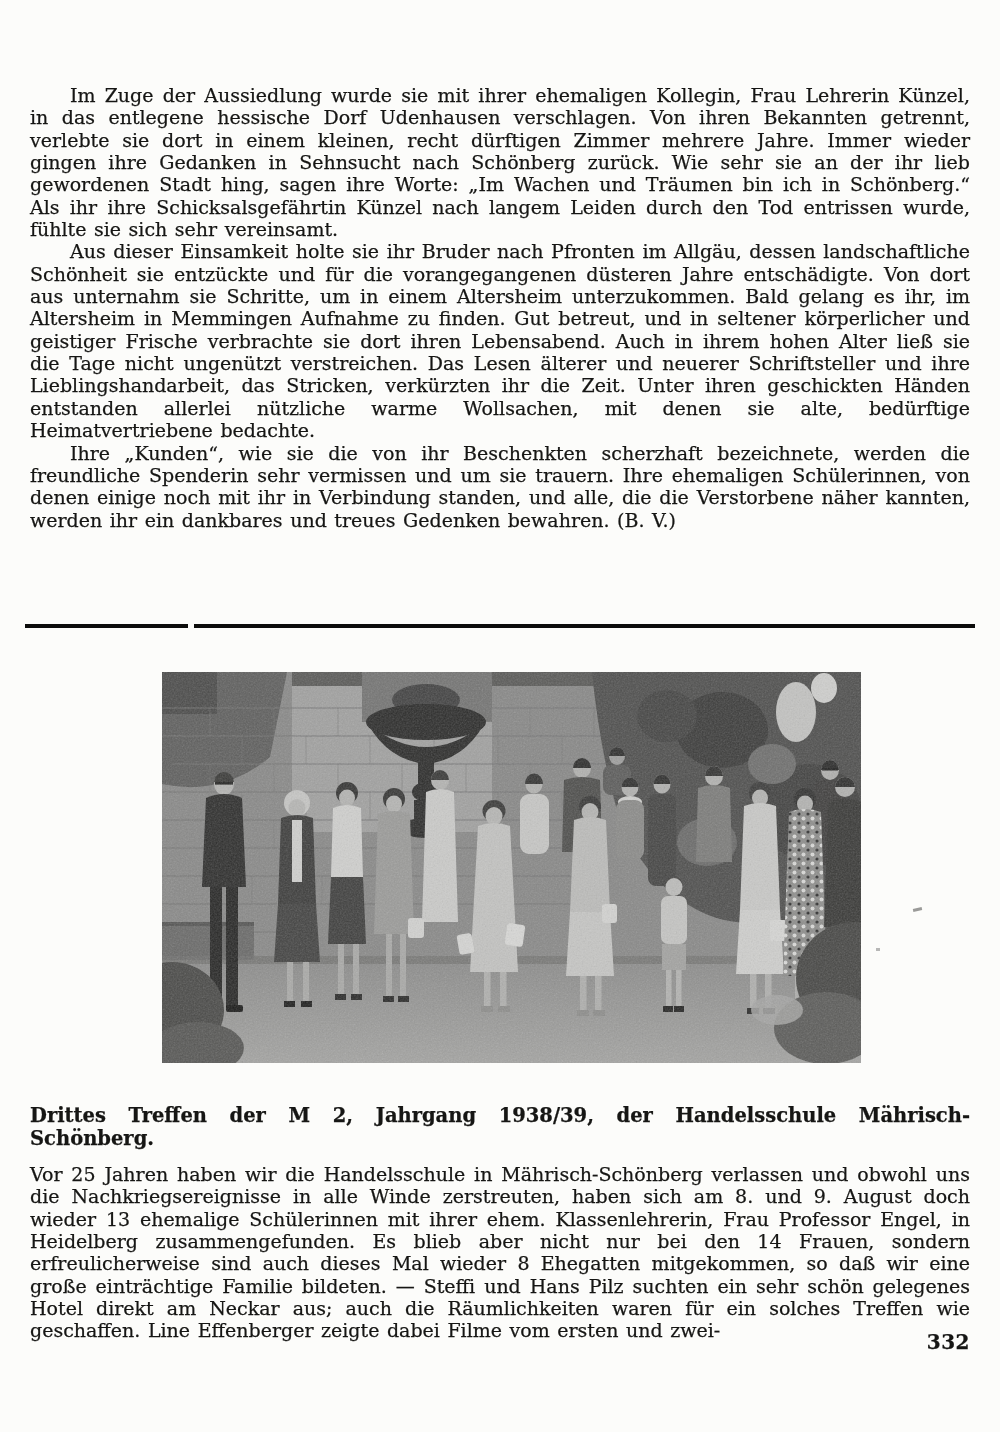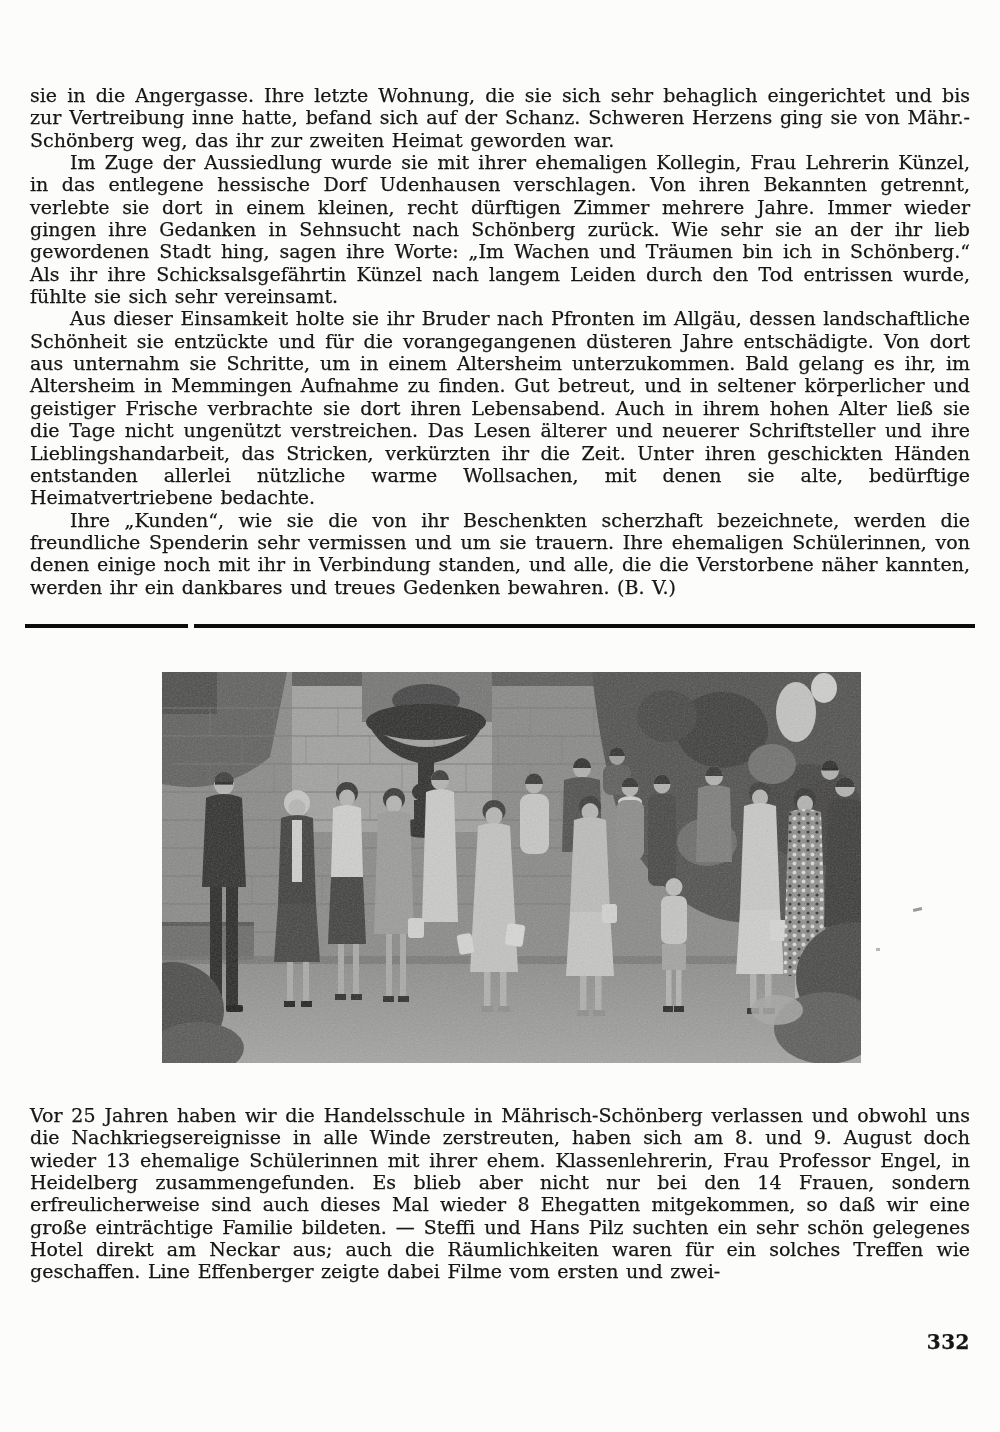--- a/index.html
+++ b/index.html
@@ -48,21 +48,20 @@
   .speck{position:absolute;background:#9a9a98;}
   .speck.s1{top:908px;left:913px;width:9px;height:3px;transform:rotate(-12deg);}
   .speck.s2{top:948px;left:876px;width:4px;height:3px;opacity:.7;}
 </style>
 </head>
 <body>
 
 <div class="page">
 
   <section class="top-block">
-    <p class="para">sie in die Angergasse. Ihre letzte Wohnung, die sie sich sehr behaglich eingerichtet und bis zur Vertreibung inne hatte, befand sich auf der Schanz. Schweren Herzens ging sie von Mähr.-Schönberg weg, das ihr zur zweiten Heimat geworden war.</p>
     <p class="para indented">Im Zuge der Aussiedlung wurde sie mit ihrer ehemaligen Kollegin, Frau Lehrerin Künzel, in das entlegene hessische Dorf Udenhausen verschlagen. Von ihren Bekannten getrennt, verlebte sie dort in einem kleinen, recht dürftigen Zimmer mehrere Jahre. Immer wieder gingen ihre Gedanken in Sehnsucht nach Schönberg zurück. Wie sehr sie an der ihr lieb gewordenen Stadt hing, sagen ihre Worte: „Im Wachen und Träumen bin ich in Schönberg.“ Als ihr ihre Schicksalsgefährtin Künzel nach langem Leiden durch den Tod entrissen wurde, fühlte sie sich sehr vereinsamt.</p>
     <p class="para indented">Aus dieser Einsamkeit holte sie ihr Bruder nach Pfronten im Allgäu, dessen landschaftliche Schönheit sie entzückte und für die vorangegangenen düsteren Jahre entschädigte. Von dort aus unternahm sie Schritte, um in einem Altersheim unterzukommen. Bald gelang es ihr, im Altersheim in Memmingen Aufnahme zu finden. Gut betreut, und in seltener körperlicher und geistiger Frische verbrachte sie dort ihren Lebensabend. Auch in ihrem hohen Alter ließ sie die Tage nicht ungenützt verstreichen. Das Lesen älterer und neuerer Schriftsteller und ihre Lieblingshandarbeit, das Stricken, verkürzten ihr die Zeit. Unter ihren geschickten Händen entstanden allerlei nützliche warme Wollsachen, mit denen sie alte, bedürftige Heimatvertriebene bedachte.</p>
     <p class="para indented">Ihre „Kunden“, wie sie die von ihr Beschenkten scherzhaft bezeichnete, werden die freundliche Spenderin sehr vermissen und um sie trauern. Ihre ehemaligen Schülerinnen, von denen einige noch mit ihr in Verbindung standen, und alle, die die Verstorbene näher kannten, werden ihr ein dankbares und treues Gedenken bewahren. (B. V.)</p>
   </section>
 
   <div class="rule"></div>
 
   <figure class="photo-wrap">
     <svg viewBox="0 0 699 391" width="699" height="391" role="img">
       <defs>
@@ -253,20 +252,21 @@
       <ellipse cx="36" cy="376" rx="46" ry="26" fill="#575755"></ellipse>
       <ellipse cx="692" cy="306" rx="58" ry="56" fill="#474745"></ellipse>
       <ellipse cx="664" cy="356" rx="52" ry="36" fill="#5c5c5a"></ellipse>
       <ellipse cx="615" cy="338" rx="26" ry="15" fill="#a6a6a4" opacity="0.85"></ellipse>
 
       <rect width="699" height="391" filter="url(#grain)" opacity="0.27"></rect>
     </svg>
   </figure>
 
   <section class="bottom-block">
+    <h2 class="heading">Drittes Treffen der M 2, Jahrgang 1938/39, der Handelsschule Mährisch-Schönberg.</h2>
     <p class="para">Vor 25 Jahren haben wir die Handelsschule in Mährisch-Schönberg verlassen und obwohl uns die Nachkriegsereignisse in alle Winde zerstreuten, haben sich am 8. und 9. August doch wieder 13 ehemalige Schülerinnen mit ihrer ehem. Klassenlehrerin, Frau Professor Engel, in Heidelberg zusammengefunden. Es blieb aber nicht nur bei den 14 Frauen, sondern erfreulicherweise sind auch dieses Mal wieder 8 Ehegatten mitgekommen, so daß wir eine große einträchtige Familie bildeten.  —  Steffi und Hans Pilz suchten ein sehr schön gelegenes Hotel direkt am Neckar aus; auch die Räumlichkeiten waren für ein solches Treffen wie geschaffen. Line Effenberger zeigte dabei Filme vom ersten und zwei-</p>
   </section>
 
   <div class="pageno">332</div>
 
   <div class="speck s1"></div>
   <div class="speck s2"></div>
 </div>
 
 </body></html>

